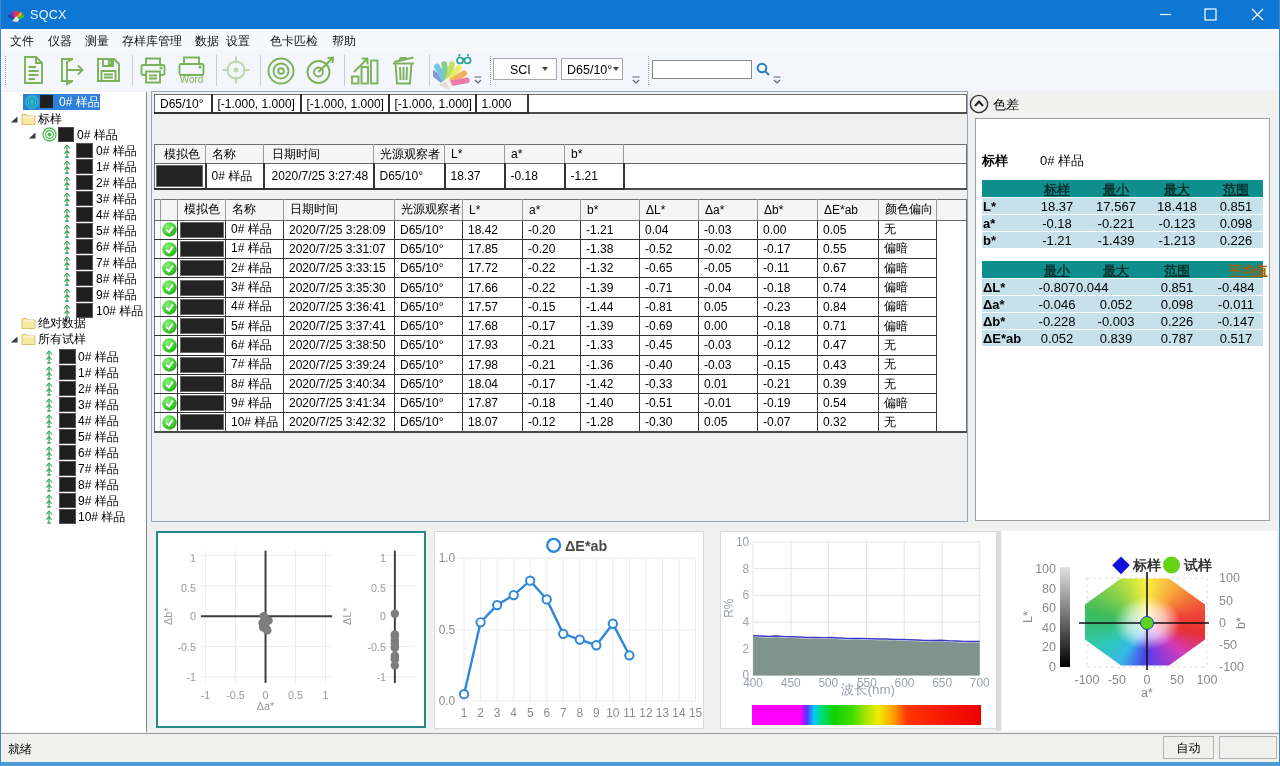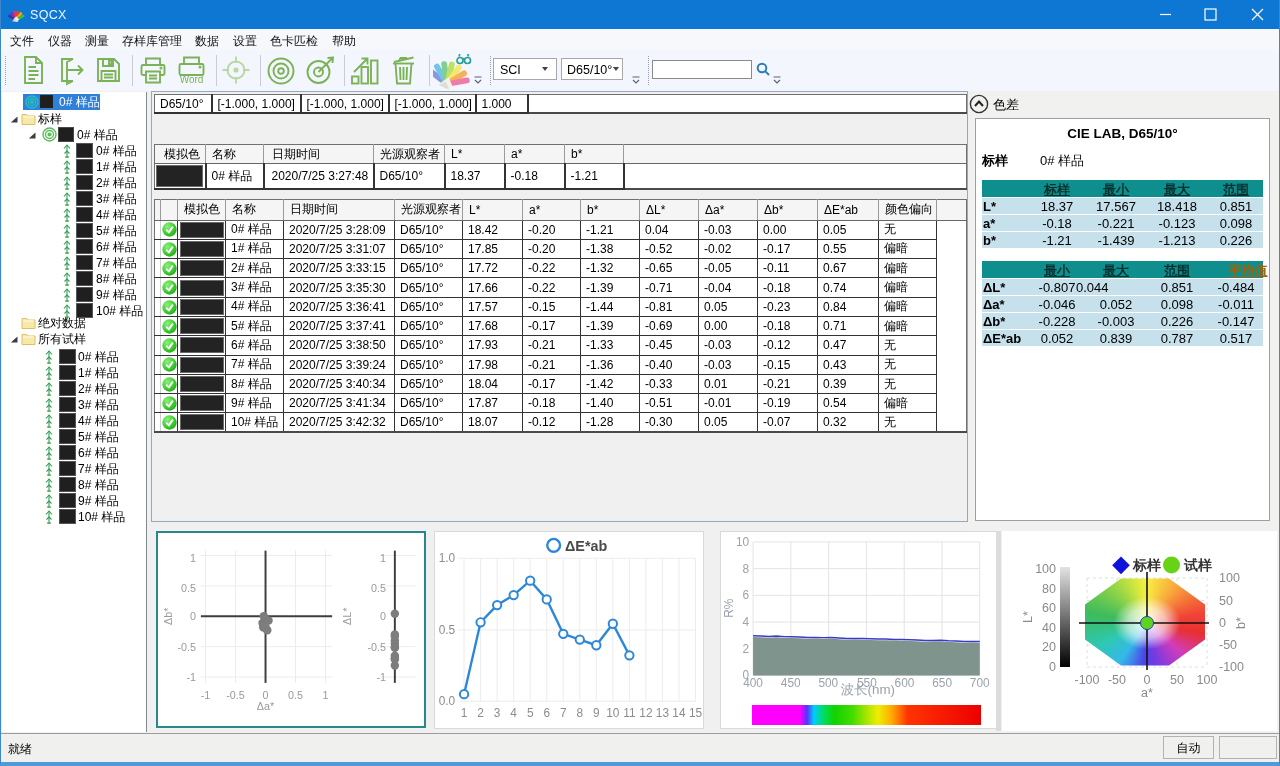--- a/index.html
+++ b/index.html
@@ -65,21 +65,21 @@
 <line x1="5" y1="14.5" x2="16" y2="14.5" stroke="#fff" stroke-width="1.2"></line>
 <rect x="50" y="9" width="11" height="11" fill="none" stroke="#fff" stroke-width="1.2"></rect>
 <path d="M97 9 L108 20 M108 9 L97 20" stroke="#fff" stroke-width="1.2"></path>
 </svg>
 <div class="abs" id="menubar">
 <span style="left:9px">文件</span>
     <span style="left:47px">仪器</span>
     <span style="left:84px">测量</span>
     <span style="left:121px">存样库管理</span>
     <span style="left:194px">数据</span>
-    <span style="left:232px">设置</span>
+    <span style="left:225px">设置</span>
     <span style="left:269px">色卡匹检</span>
     <span style="left:331px">帮助</span>
 </div>
 <div class="abs" id="toolbar">
 <div class="abs" style="left:4px;top:6px;height:29px;border-left:1.5px dotted #98a0a9"></div>
 <div class="abs" style="left:131px;top:5px;height:31px;border-left:1px solid #c9cdd3"></div>
 <div class="abs" style="left:215px;top:5px;height:31px;border-left:1px solid #c9cdd3"></div>
 <div class="abs" style="left:259px;top:5px;height:31px;border-left:1px solid #c9cdd3"></div>
 <div class="abs" style="left:343px;top:5px;height:31px;border-left:1px solid #c9cdd3"></div>
 <div class="abs" style="left:428px;top:5px;height:31px;border-left:1px solid #c9cdd3"></div>
@@ -179,21 +179,21 @@
 </svg>
 <svg class="abs" style="left:472px;top:25px" width="10" height="10" viewBox="0 0 10 10" stroke="#5a6570" stroke-width="1.2" fill="none">
 <path d="M1.5 2 H8.5 M2 5 L5 8 L8 5" fill="none"></path>
 </svg>
 <svg class="abs" style="left:630px;top:25px" width="10" height="10" viewBox="0 0 10 10" stroke="#5a6570" stroke-width="1.2" fill="none">
 <path d="M1.5 2 H8.5 M2 5 L5 8 L8 5" fill="none"></path>
 </svg>
 <svg class="abs" style="left:771px;top:25px" width="10" height="10" viewBox="0 0 10 10" stroke="#5a6570" stroke-width="1.2" fill="none">
 <path d="M1.5 2 H8.5 M2 5 L5 8 L8 5" fill="none"></path>
 </svg>
-<div class="abs" style="left:492px;top:8px;width:64px;height:22px;background:#fff;border:1px solid #a8a8a8;font-size:12.5px;line-height:22px;padding-left:6px">SCI</div>
+<div class="abs" style="left:492px;top:8px;width:64px;height:22px;background:#fff;border:1px solid #a8a8a8;font-size:12.5px;line-height:22px;padding-left:16px">SCI</div>
 <div class="abs" style="left:541px;top:17px;width:0;height:0;border-left:3.5px solid transparent;border-right:3.5px solid transparent;border-top:4.5px solid #444"></div>
 <div class="abs" style="left:560px;top:8px;width:62px;height:22px;background:#fff;border:1px solid #a8a8a8;font-size:12.5px;line-height:22px;padding-left:5px">D65/10°</div>
 <div class="abs" style="left:612px;top:17px;width:0;height:0;border-left:3.5px solid transparent;border-right:3.5px solid transparent;border-top:4.5px solid #444"></div>
 <div class="abs" style="left:651px;top:10px;width:100px;height:19px;background:#fff;border:1px solid #8a8a8a"></div>
 <svg class="abs" style="left:755px;top:12px" width="15" height="15" viewBox="0 0 15 15" fill="none" stroke="#2d7cba" stroke-width="2">
       <circle cx="6" cy="6" r="4.3"></circle>
       <path d="M9.4 9.4 L13 13"></path>
     </svg>
 </div>
 <div class="abs" id="treepanel">
@@ -880,21 +880,20 @@
       </tr>
 </tbody>
   </table>
 <div class="abs" id="rightpanel"></div>
 <svg class="abs" style="left:969px;top:94px" width="20" height="20" viewBox="0 0 20 20" fill="none">
     <circle cx="10" cy="10" r="8.6" stroke="#333" stroke-width="1.4"></circle>
     <path d="M6 12 L10 7.5 L14 12" stroke="#222" stroke-width="2"></path>
   </svg>
 <span class="abs" style="left:993px;top:96px;font-size:13px">色差</span>
 <div class="abs" style="left:975px;top:118px;width:295px;height:403px;background:#fff;border:1px solid #9aa0a6;font-size:13px">
-<div class="abs" style="left:0;top:7px;width:293px;text-align:center;font-weight:bold;font-size:13.5px">CIE LAB, D65/10°</div>
 <span class="abs" style="left:6px;top:33px;font-weight:bold">标样</span>
     <span class="abs" style="left:64px;top:33px">0# 样品</span>
 <div class="abs" style="left:4px;top:61px;width:285px;">
       <div class="abs" style="left:2px;top:0px;width:281px;height:17px;background:#0f8e8e"></div>
       <span class="abs" style="left:37px;top:1px;width:80px;text-align:center;font-weight:bold;text-decoration:underline;color:#07312f">标样</span>
       <span class="abs" style="left:96px;top:1px;width:80px;text-align:center;font-weight:bold;text-decoration:underline;color:#07312f">最小</span>
       <span class="abs" style="left:157px;top:1px;width:80px;text-align:center;font-weight:bold;text-decoration:underline;color:#07312f">最大</span>
       <span class="abs" style="left:216px;top:1px;width:80px;text-align:center;font-weight:bold;text-decoration:underline;color:#07312f">范围</span>
       <div class="abs" style="left:2px;top:18px;width:281px;height:16px;background:#c6e0ec"></div>
       <span class="abs" style="left:3px;top:19px;font-weight:bold">L*</span>

